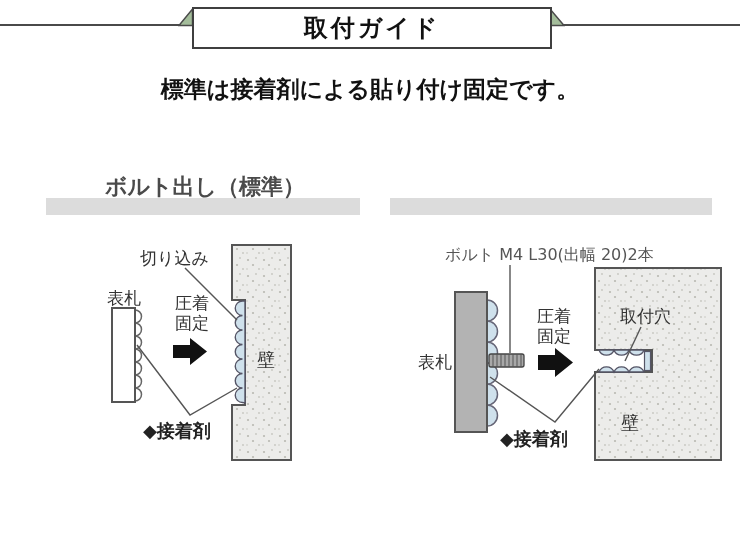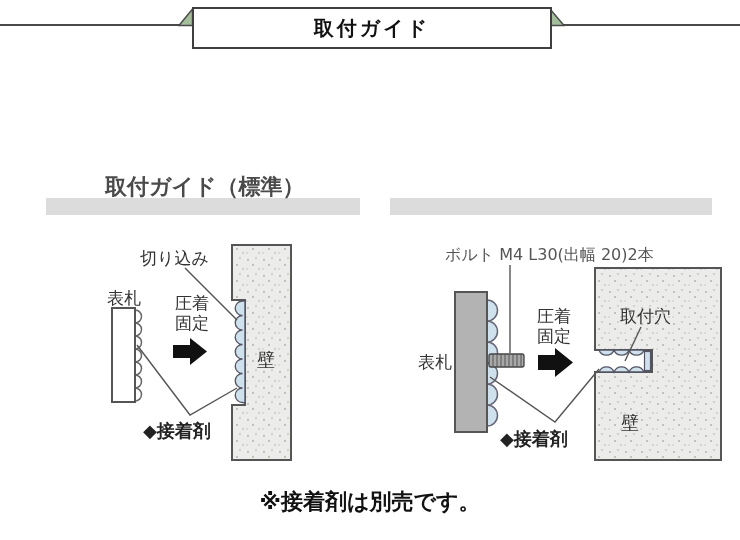--- a/index.html
+++ b/index.html
@@ -6,21 +6,21 @@
   .page{position:relative;width:740px;height:540px;background:#fff;overflow:hidden;
         font-family:"DejaVu Sans","Liberation Sans",sans-serif;color:#1a1a1a;}
 
   
   .banner-line{position:absolute;left:0;top:24px;width:740px;height:2px;background:#4a4a4a;}
   .tri{position:absolute;top:8px;}
   .tri-left{left:178px;}
   .tri-right{left:549px;}
   .banner-box{position:absolute;left:192px;top:7px;width:356px;height:38px;background:#fff;
               border:2px solid #3f3f3f;display:flex;align-items:center;justify-content:center;}
-  .banner-title{font-size:20px;font-weight:700;letter-spacing:3px;color:#111;}
+  .banner-title{font-size:24px;font-weight:700;letter-spacing:3px;color:#111;}
 
   
   .intro{position:absolute;left:0;top:74px;width:740px;text-align:center;
          font-size:23px;font-weight:700;line-height:31px;color:#111;}
 
   
   .sec-bar{position:absolute;height:17px;background:#dcdcdc;top:198px;}
   .sec-bar.l{left:46px;width:314px;}
   .sec-bar.r{left:390px;width:322px;}
   .sec-head{position:absolute;top:172px;font-size:22px;font-weight:700;color:#4a4a4a;white-space:nowrap;}
@@ -51,25 +51,26 @@
     <polygon points="14.5,1 14.5,17.5 1,17.5" fill="#a4bd9b" stroke="#4a4a4a" stroke-width="1.4"></polygon>
   </svg>
   <svg class="tri tri-right" width="16" height="19">
     <polygon points="1,1 15,17.5 1,17.5" fill="#a4bd9b" stroke="#4a4a4a" stroke-width="1.4"></polygon>
   </svg>
   <div class="banner-box">
     <span class="banner-title">取付ガイド</span>
   </div>
 
   <div class="intro">
+    <div>標準は接着剤による貼り付け固定です。</div>
   </div>
 
   <div class="sec-bar l"></div>
   <div class="sec-bar r"></div>
-  <div class="sec-head l">取付ガイド（標準）</div>
+  <div class="sec-head l">ボルト出し（標準）</div>
 
   <svg class="diagram l" width="260" height="232" viewBox="0 0 260 232">
     <defs>
       <pattern id="spkL" width="16" height="16" patternUnits="userSpaceOnUse">
         <rect width="16" height="16" fill="#ececea"></rect>
         <circle cx="3" cy="4" r="1.1" fill="#b9b9b2"></circle>
         <circle cx="11" cy="2" r="0.9" fill="#c6c6bf"></circle>
         <circle cx="8" cy="9" r="1.1" fill="#b9b9b2"></circle>
         <circle cx="14" cy="13" r="0.9" fill="#c6c6bf"></circle>
         <circle cx="2" cy="13" r="0.8" fill="#c6c6bf"></circle>
@@ -148,15 +149,14 @@
 
     <text x="30" y="20" class="t16">ボルト M4 L30(出幅 20)2本</text>
     <text x="3" y="128" class="t17">表札</text>
     <text x="122" y="82" class="t17">圧着</text>
     <text x="122" y="102" class="t17">固定</text>
     <text x="205" y="82" class="t17">取付穴</text>
     <text x="206" y="189" class="t18">壁</text>
     <text x="85" y="205" class="tadh">◆接着剤</text>
   </svg>
 
-  <div class="footer-note">※接着剤は別売です。</div>
 
 </div>
 
 </body></html>

